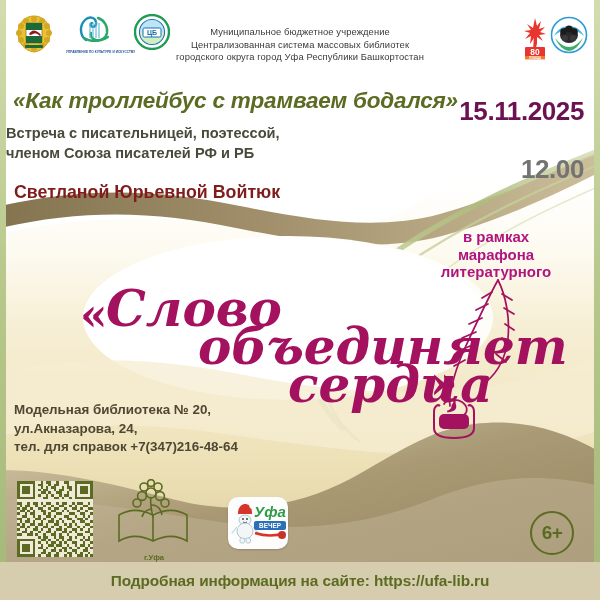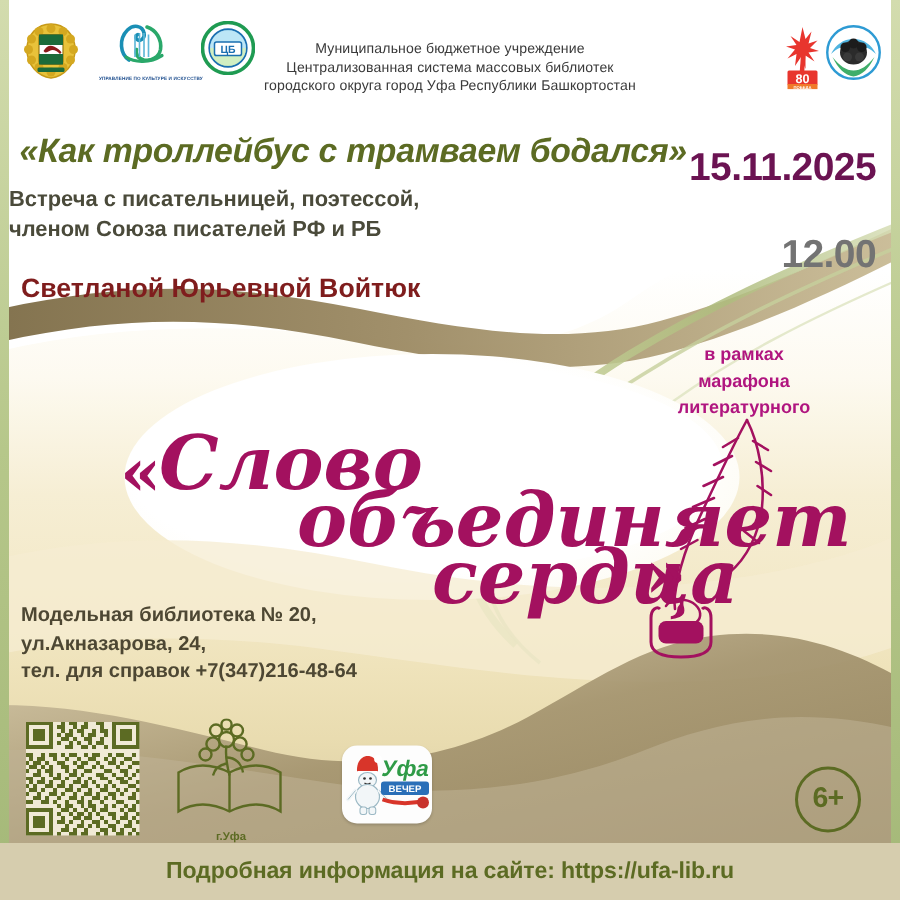--- a/index.html
+++ b/index.html
@@ -79,21 +79,21 @@
     position:absolute;right:16px;top:142px;
     font-size:26px;font-weight:bold;color:#737373;
     letter-spacing:-.4px;
     margin-top:12px;
   }
 
   
   .marathon{
     position:absolute;left:406px;top:228px;width:180px;
     text-align:center;
-    font-size:12px;line-height:17.5px;font-weight:bold;color:#b0157f;
+    font-size:15px;line-height:17.5px;font-weight:bold;color:#b0157f;
   }
 
   
   .slogan{
     position:absolute;left:78px;top:268px;width:380px;height:115px;
   }
   .slogan svg{width:100%;height:100%;overflow:visible;}
   .slg-txt{
     font-family:"DejaVu Serif",serif;
     font-style:italic;

